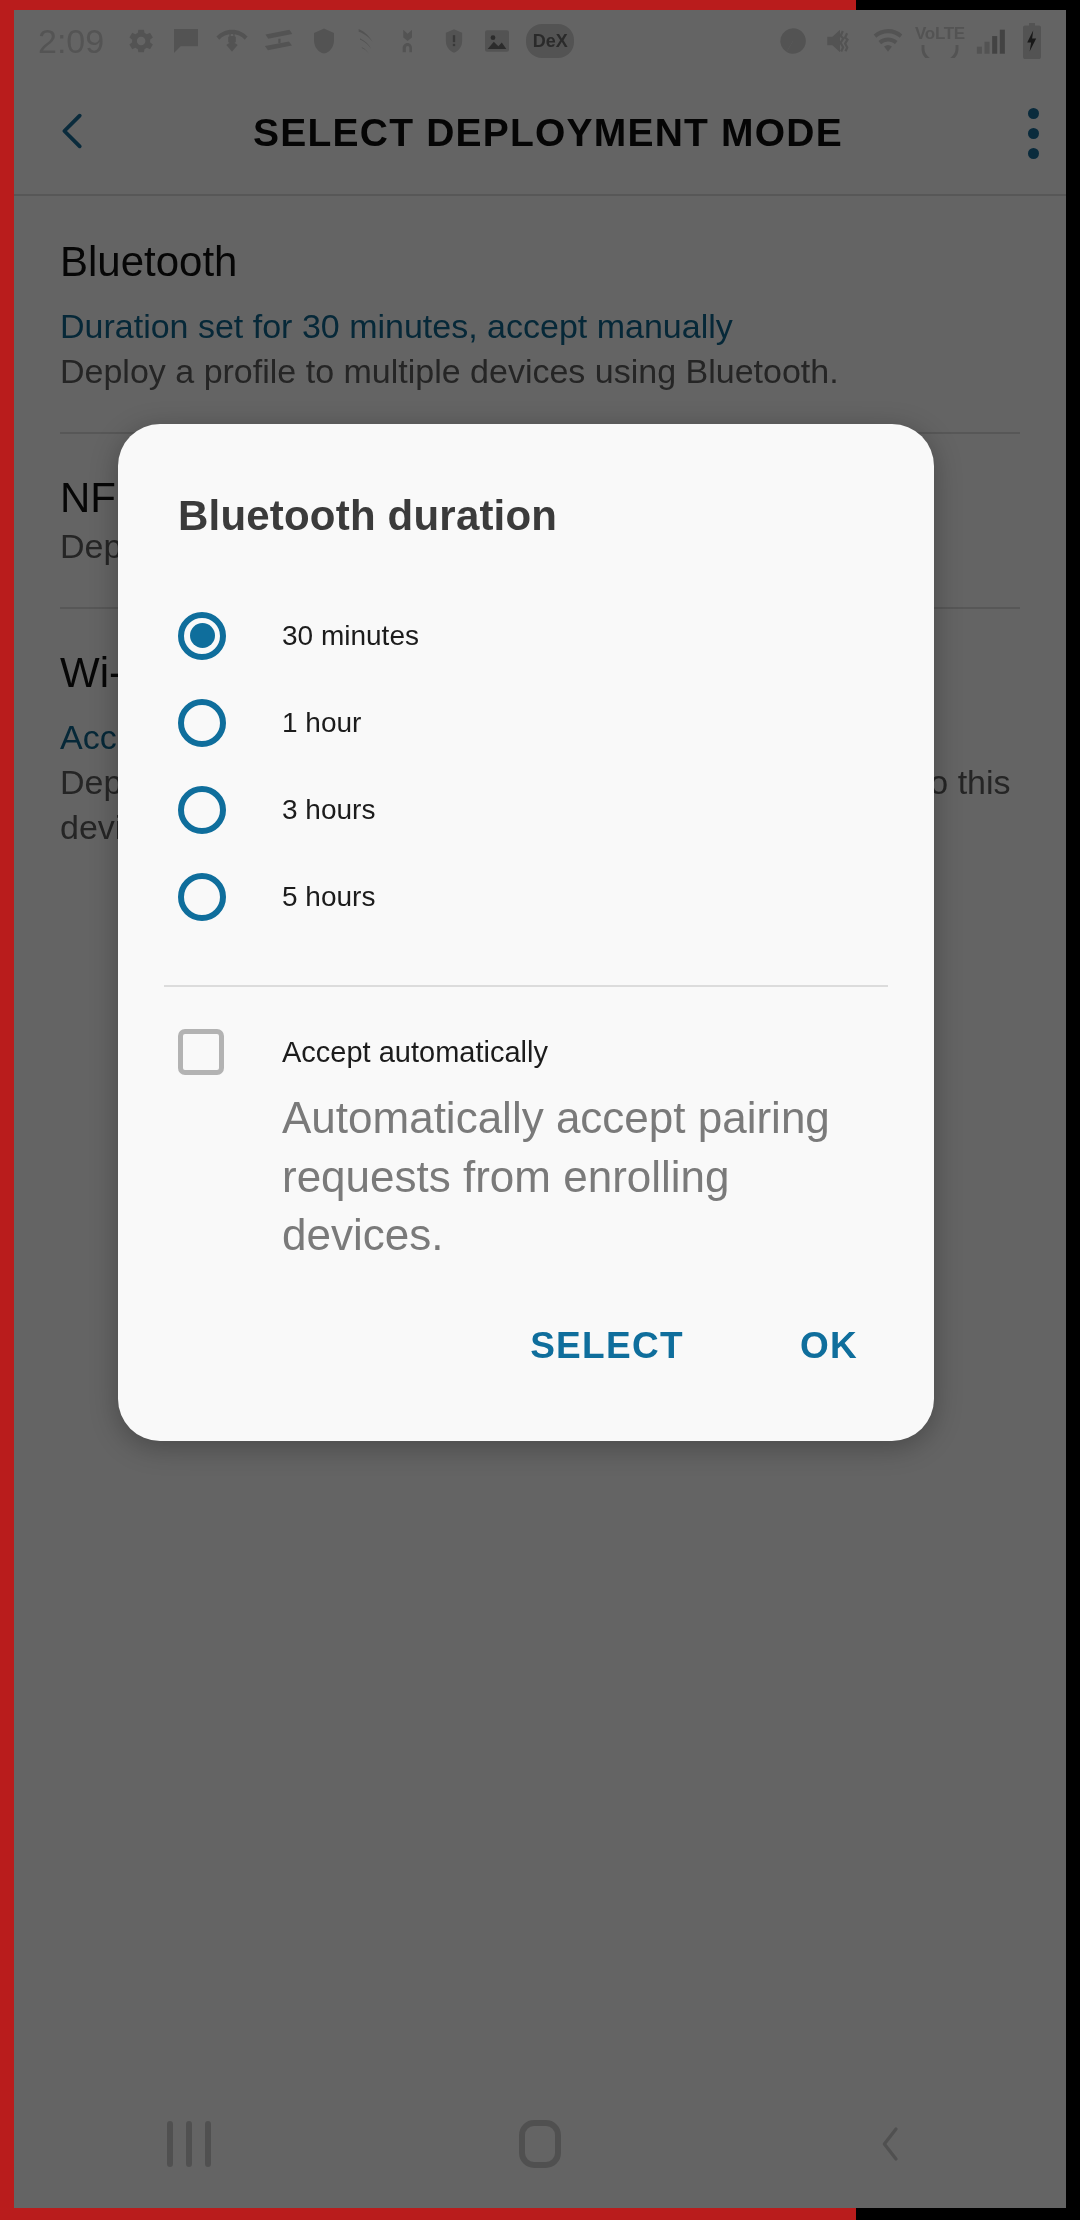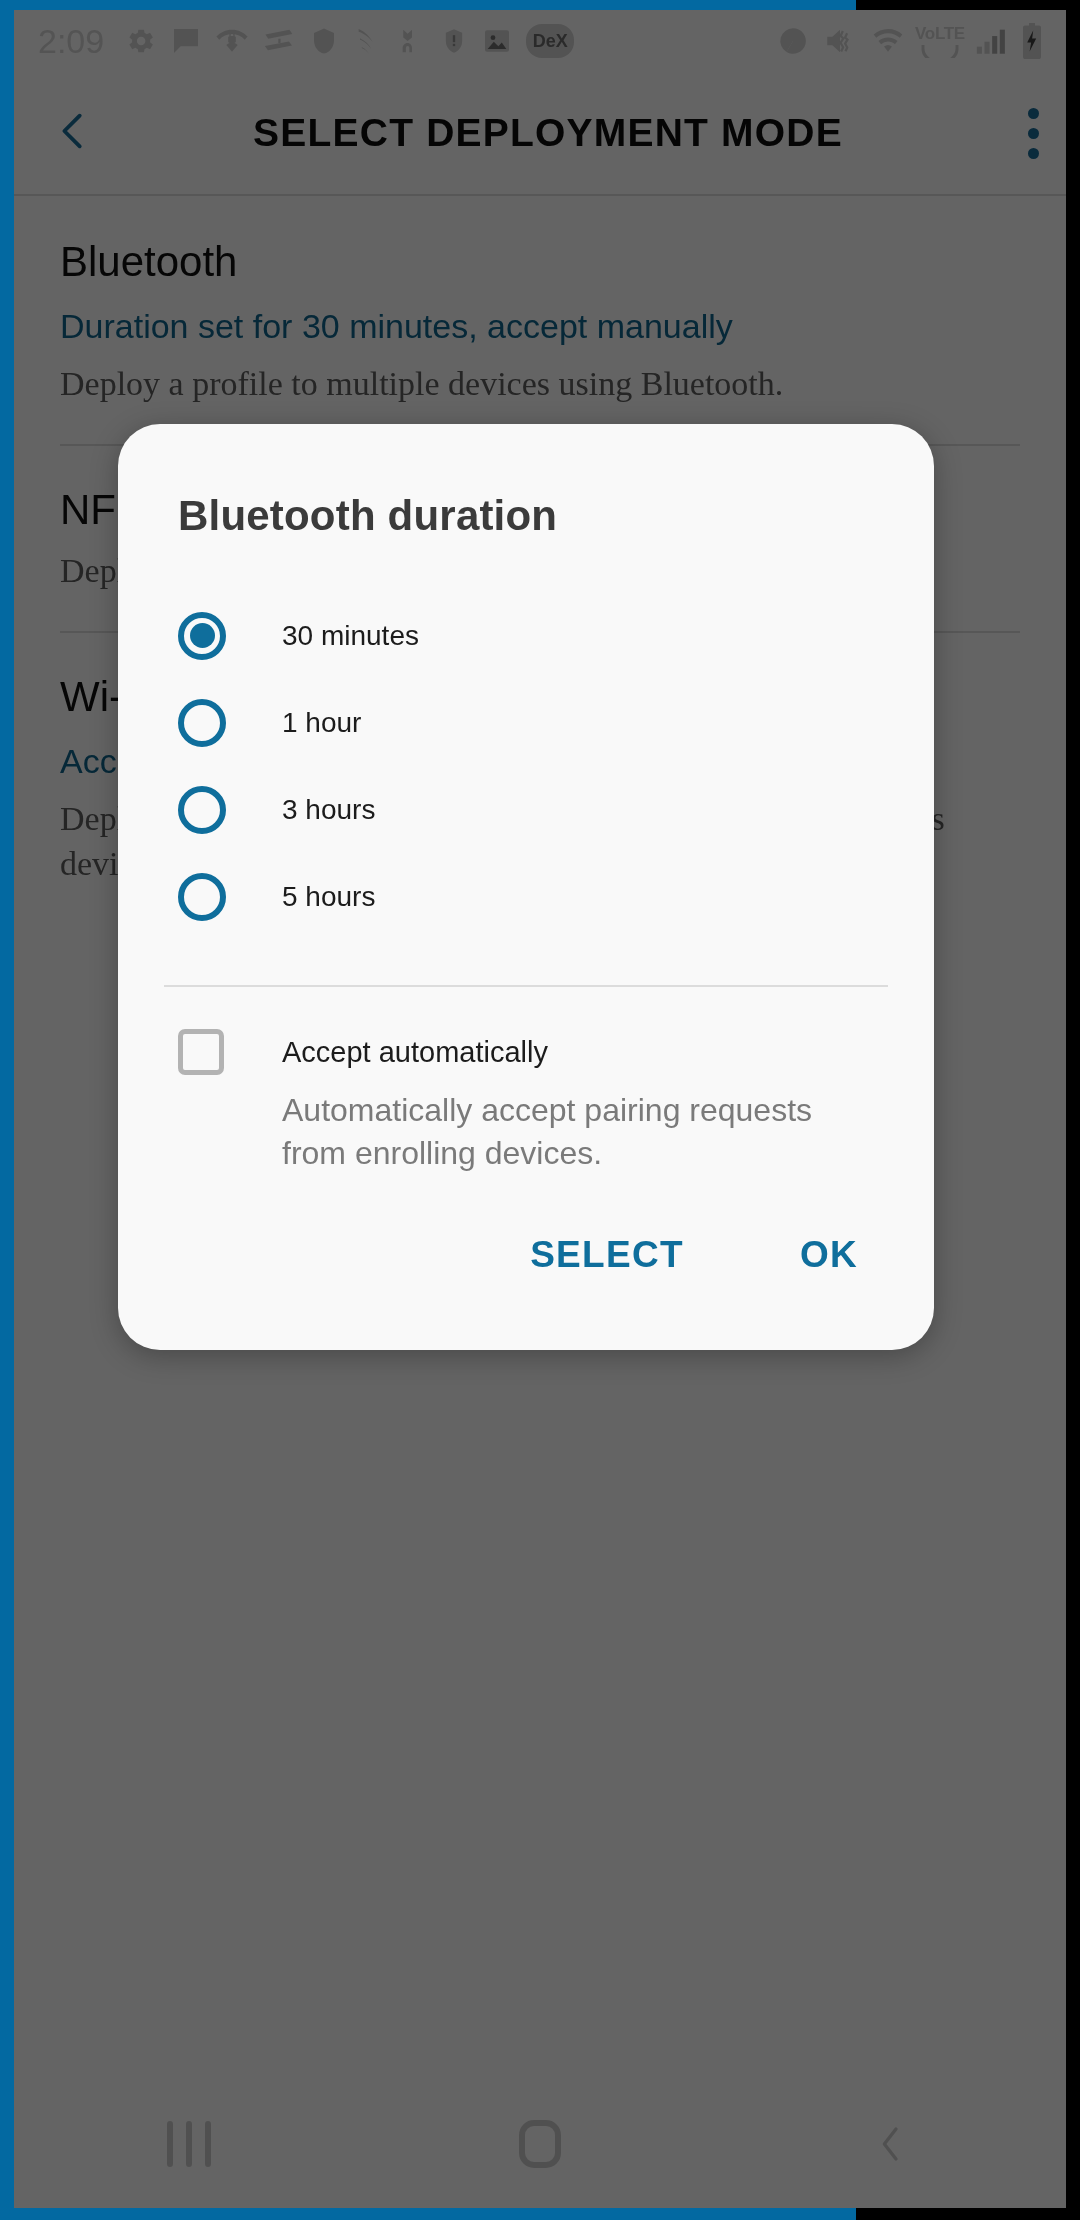--- a/index.html
+++ b/index.html
@@ -9,21 +9,21 @@
     height: 2220px;
     background: #000000;
     font-family: "Liberation Sans", sans-serif;
     overflow: hidden;
   }
 
   #device {
     position: relative;
     width: 856px;
     height: 2220px;
-    background: #0369a1;
+    background: #b91c1c;
   }
 
   
   #screen {
     position: absolute;
     left: 14px;
     top: 10px;
     width: 1052px;
     height: 2198px;
     background: #3f3f3f;
@@ -112,23 +112,22 @@
   .li-status {
     font-size: 34px;
     color: #11658c;
     margin-top: 18px;
     line-height: 1.28;
     font-family: "Liberation Sans", sans-serif;
   }
   .li-desc {
     font-size: 34px;
     color: #5c5c5c;
-    margin-top: 12px;
     line-height: 1.34;
-    font-family: Liberation Serif, serif;
+    font-family: Liberation Sans, sans-serif;
   }
 
   
   .navbar {
     position: absolute;
     left: 0; bottom: 0;
     width: 1052px; height: 128px;
     display: flex; align-items: center;
   }
   .nav-btn { flex: 1; display: flex; align-items: center; justify-content: center; height: 128px; }
@@ -214,21 +213,21 @@
     flex: 0 0 auto;
     background: transparent;
   }
   .check-label {
     font-size: 29px;
     color: #1c1c1c;
     margin-left: 58px;
     font-family: "Liberation Sans", sans-serif;
   }
   .check-help {
-    font-size: 32px;
+    font-size: 44px;
     color: #7a7a7a;
     line-height: 1.33;
     padding: 14px 62px 0 164px;
     font-family: "Liberation Sans", sans-serif;
   }
 
   .dlg-actions {
     display: flex;
     justify-content: flex-end;
     align-items: center;

